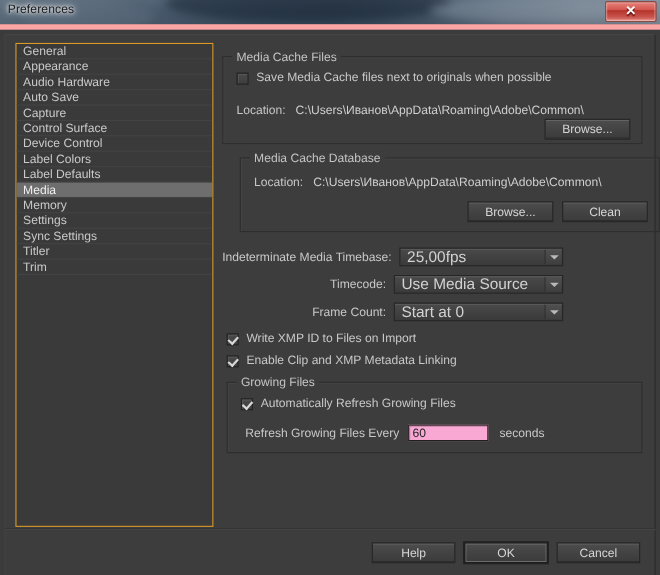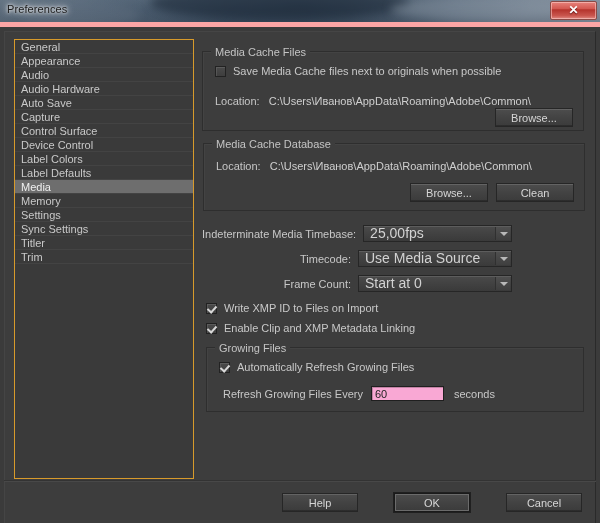--- a/index.html
+++ b/index.html
@@ -272,21 +272,21 @@
     bottom: 42px;
     height: 1px;
     background: #333333;
     border-bottom: 1px solid #484848;
   }
   .footer {
     position: absolute;
     right: 14px;
     bottom: 12px;
     display: flex;
-    gap: 36px;
+    gap: 8px;
     margin-left: 44px;
   }
   .footer .btn { width: 76px; }
 </style>
 </head>
 <body>
 
 <div id="app">
 
   <div class="titlebar">
@@ -298,21 +298,20 @@
       <div class="close-glyph">✕</div>
     </div>
   </div>
 
   <div class="dialog">
     <div class="dialog-inner">
 
       <div class="catlist" id="catlist">
           <div class="cat-item"><span>General</span></div>
           <div class="cat-item"><span>Appearance</span></div>
-          <div class="cat-item"><span>Audio</span></div>
           <div class="cat-item"><span>Audio Hardware</span></div>
           <div class="cat-item"><span>Auto Save</span></div>
           <div class="cat-item"><span>Capture</span></div>
           <div class="cat-item"><span>Control Surface</span></div>
           <div class="cat-item"><span>Device Control</span></div>
           <div class="cat-item"><span>Label Colors</span></div>
           <div class="cat-item"><span>Label Defaults</span></div>
           <div class="cat-item selected"><span>Media</span></div>
           <div class="cat-item"><span>Memory</span></div>
           <div class="cat-item"><span>Settings</span></div>
@@ -332,21 +331,21 @@
           </div>
 
           <div class="loc-row" style="position:absolute; left:12px; top:43px;">
             <span class="loc-label">Location:</span>
             <span class="loc-path" style="margin-left:6px;">C:\Users\Иванов\AppData\Roaming\Adobe\Common\</span>
           </div>
 
           <div class="btn" style="position:absolute; right:10px; top:56px; width:78px;">Browse...</div>
         </div>
 
-        <div class="groupbox" style="position:absolute; left:1px; top:104px; width:382px; height:68px;">
+        <div class="groupbox" style="position:absolute; left:16px; top:104px; width:382px; height:68px;">
           <div class="gb-title">Media Cache Database</div>
 
           <div class="loc-row" style="position:absolute; left:12px; top:16px;">
             <span class="loc-label">Location:</span>
             <span class="loc-path" style="margin-left:6px;">C:\Users\Иванов\AppData\Roaming\Adobe\Common\</span>
           </div>
 
           <div class="btn" style="position:absolute; right:96px; top:39px; width:78px;">Browse...</div>
           <div class="btn" style="position:absolute; right:10px; top:39px; width:78px;">Clean</div>
         </div>

